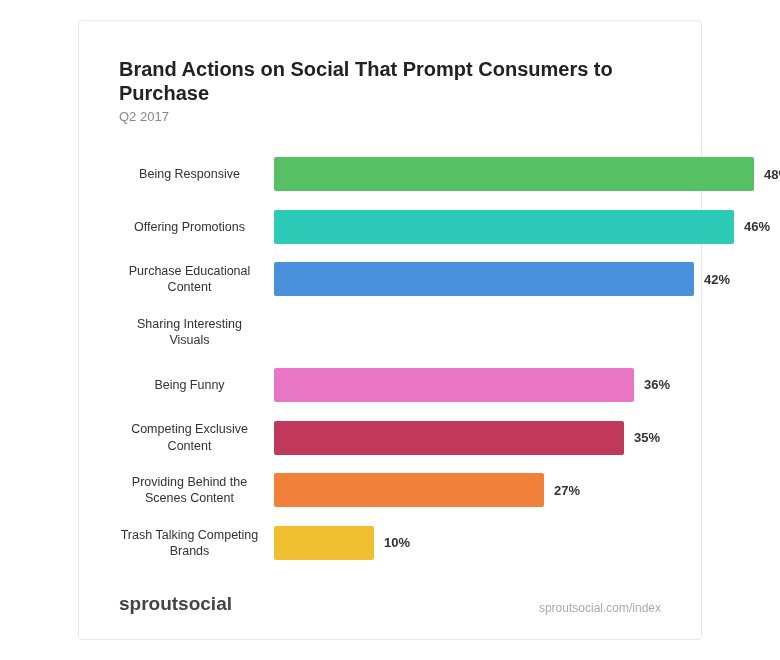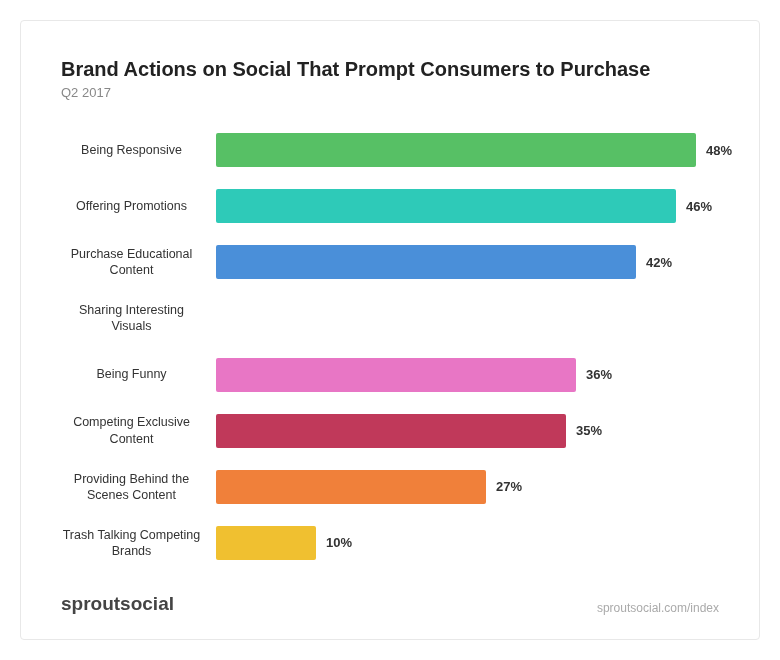--- a/index.html
+++ b/index.html
@@ -6,21 +6,21 @@
     body {
       font-family: 'Helvetica Neue', Helvetica, Arial, sans-serif;
       background: #fff;
       width: 780px;
       height: 660px;
       display: flex;
       align-items: center;
       justify-content: center;
     }
     .card {
-      width: 740px;
+      width: 624px;
       height: 620px;
       background: #fff;
       border: 1px solid #e8e8e8;
       border-radius: 4px;
       padding: 36px 40px 24px 40px;
       display: flex;
       flex-direction: column;
     }
     .chart-title {
       font-size: 20px;

